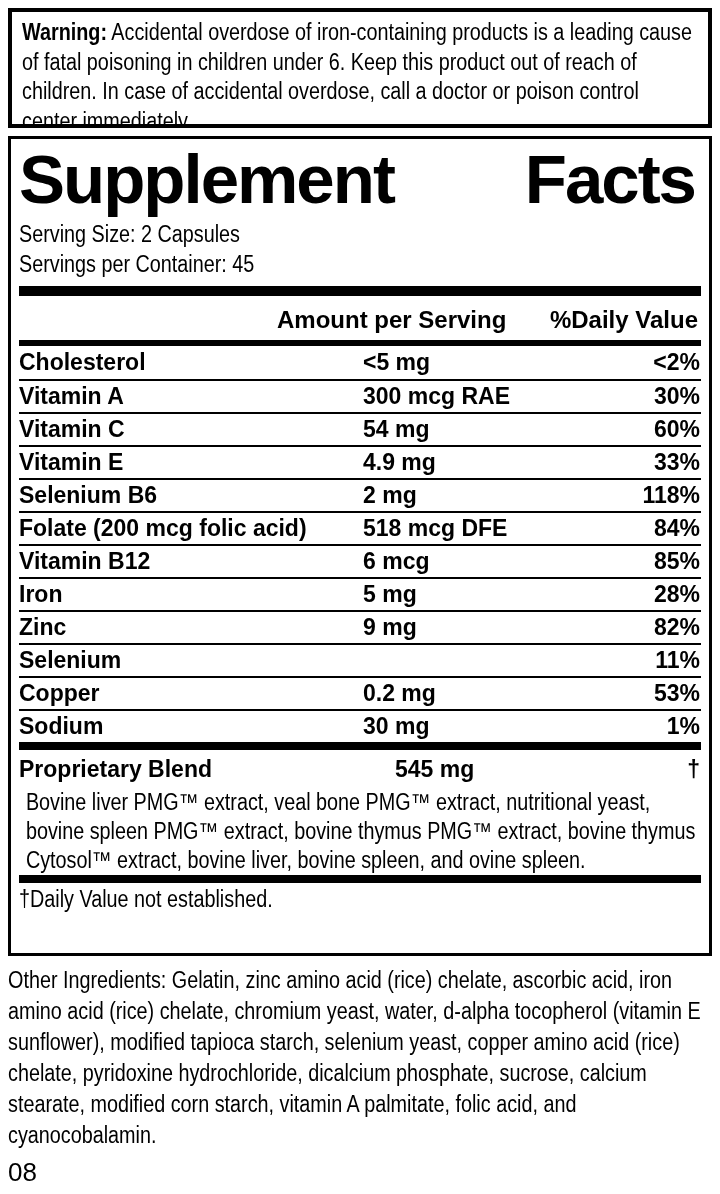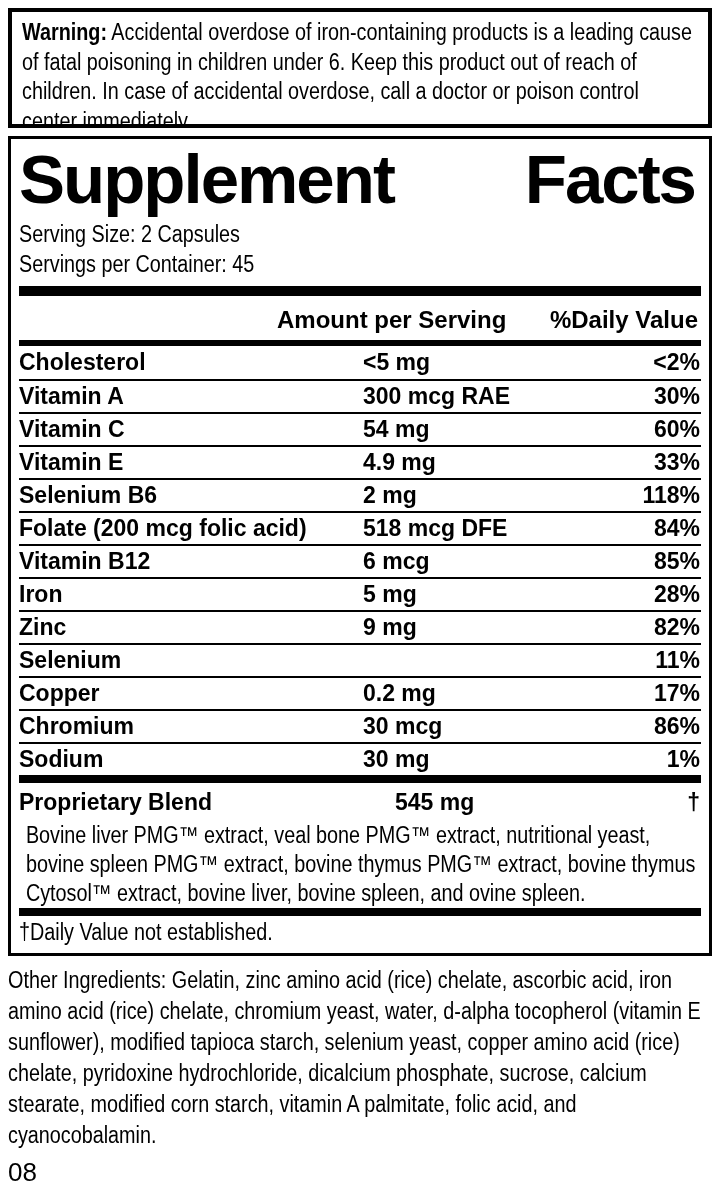--- a/index.html
+++ b/index.html
@@ -146,26 +146,21 @@
           <span class="cell amount">9 mg</span>
           <span class="cell dv">82%</span>
         </div>
         <div class="nrow">
           <span class="cell name">Selenium</span>
           <span class="cell dv">11%</span>
         </div>
         <div class="nrow">
           <span class="cell name">Copper</span>
           <span class="cell amount">0.2 mg</span>
-          <span class="cell dv">17%</span>
-        </div>
-        <div class="nrow">
-          <span class="cell name">Chromium</span>
-          <span class="cell amount">30 mcg</span>
-          <span class="cell dv">86%</span>
+          <span class="cell dv">53%</span>
         </div>
         <div class="nrow">
           <span class="cell name">Sodium</span>
           <span class="cell amount">30 mg</span>
           <span class="cell dv">1%</span>
         </div>
       </div>
 
     <div class="bar heavy"></div>
 

